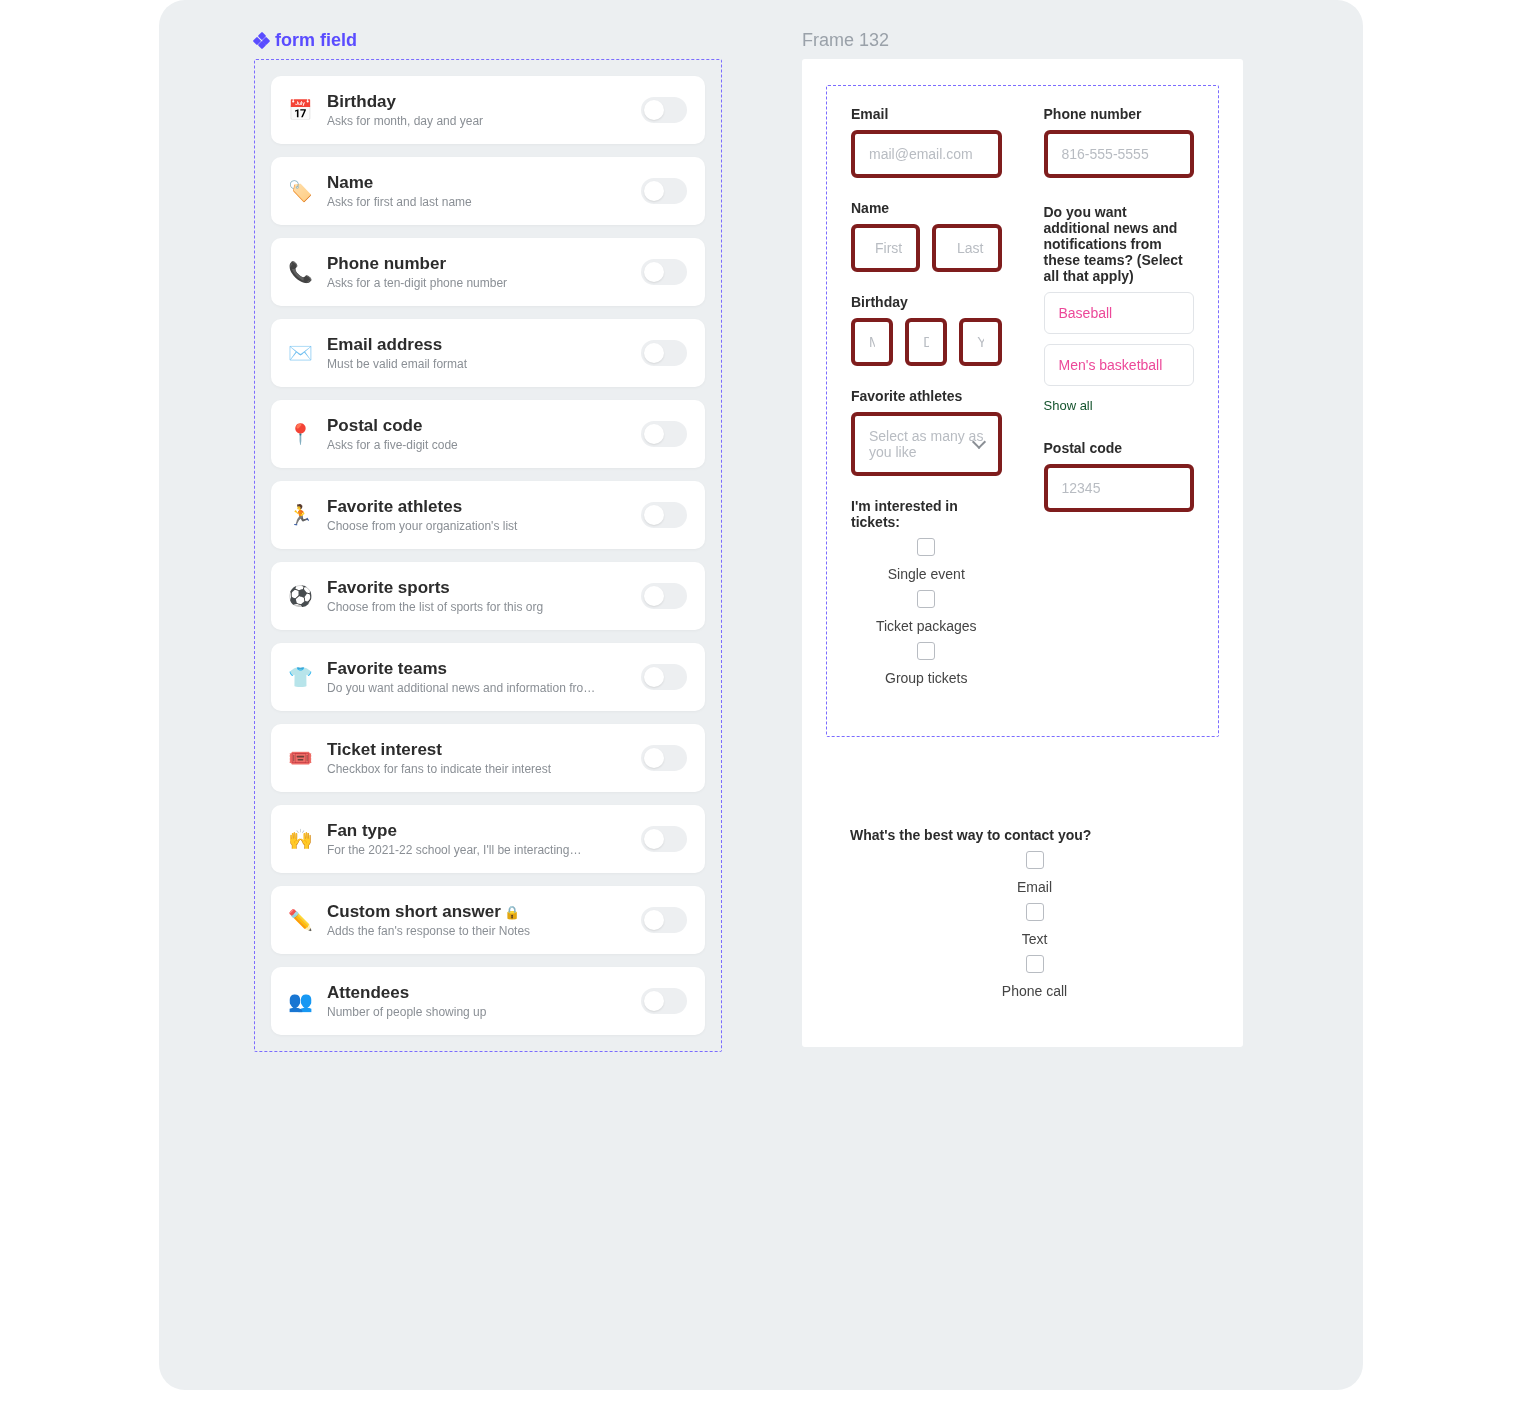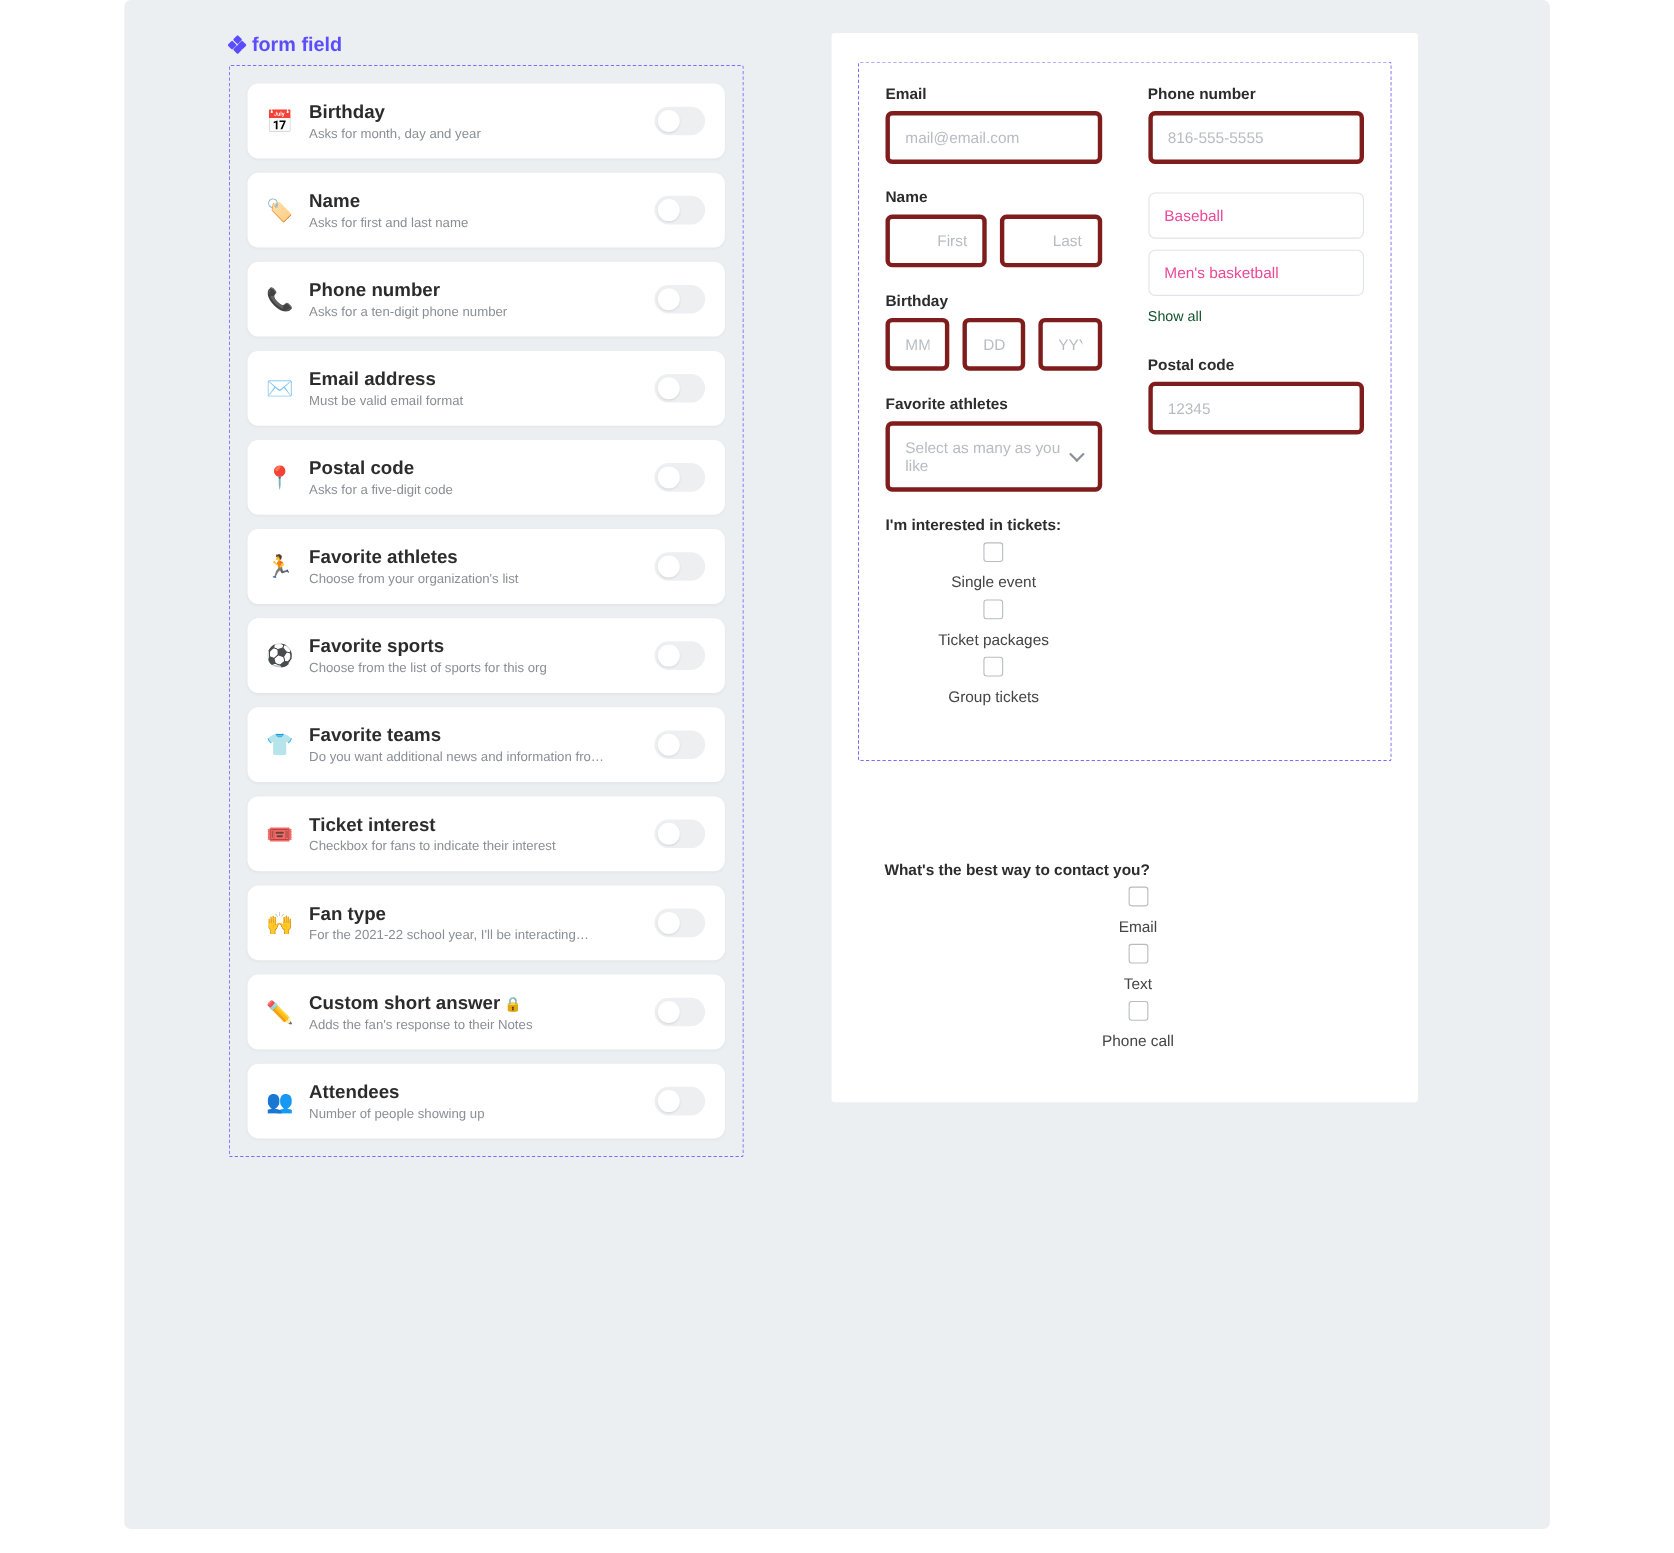--- a/index.html
+++ b/index.html
@@ -4,23 +4,23 @@
 <style>
   * { box-sizing: border-box; margin: 0; padding: 0; }
   body {
     font-family: -apple-system, BlinkMacSystemFont, "Segoe UI", Helvetica, Arial, sans-serif;
     background: #fff;
     width: 1522px;
     height: 1412px;
   }
   .canvas {
     background: #eceff1;
-    border-radius: 6px;
+    border-radius: 26px;
     margin: 0 auto;
-    width: 1296px;
+    width: 1204px;
     height: 1390px;
     position: relative;
     padding: 30px 120px 30px 95px;
   }
   .columns {
     display: flex;
     gap: 80px;
     width: 100%;
   }
   .left-col { width: 468px; }
@@ -303,20 +303,23 @@
             <div class="field-text">
               <div class="field-title">Attendees</div>
               <div class="field-sub">Number of people showing up</div>
             </div>
             <div class="toggle"></div>
           </div>
         </div>
     </div>
 
     <div class="right-col">
+      <div class="panel-label frame">
+        <span>Frame 132</span>
+      </div>
       <div class="right-panel">
         <div class="dashed-frame inner-frame">
           <div class="grid-2">
 
             <div>
               <div class="group">
                 <span class="form-label">Email</span>
                 <input class="input" placeholder="mail@email.com" style="">
               </div>
               <div class="group">
@@ -358,20 +361,21 @@
                   </div>
               </div>
             </div>
 
             <div>
               <div class="group">
                 <span class="form-label">Phone number</span>
                 <input class="input" placeholder="816-555-5555" style="">
               </div>
               <div class="group" style="margin-top:26px;">
+                <span class="form-label" style="max-width:260px;">Do you want additional news and notifications from these teams? (Select all that apply)</span>
                 <div id="news-items">
                     <div class="news-item">Baseball</div>
                     <div class="news-item">Men's basketball</div>
                   </div>
                 <span class="show-all">Show all</span>
               </div>
               <div class="group" style="margin-top:26px;">
                 <span class="form-label">Postal code</span>
                 <input class="input" placeholder="12345" style="">
               </div>

